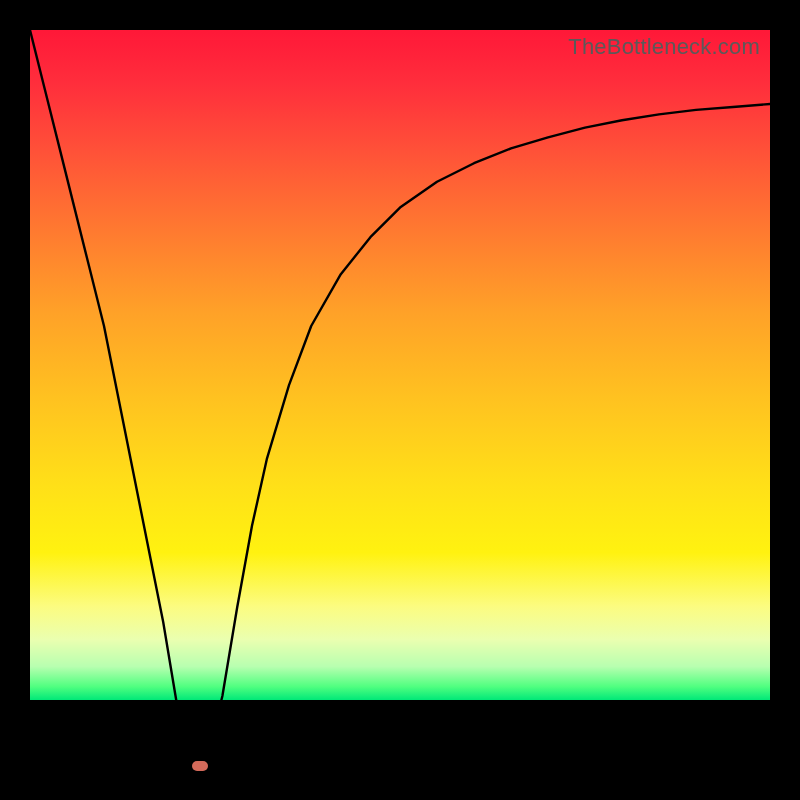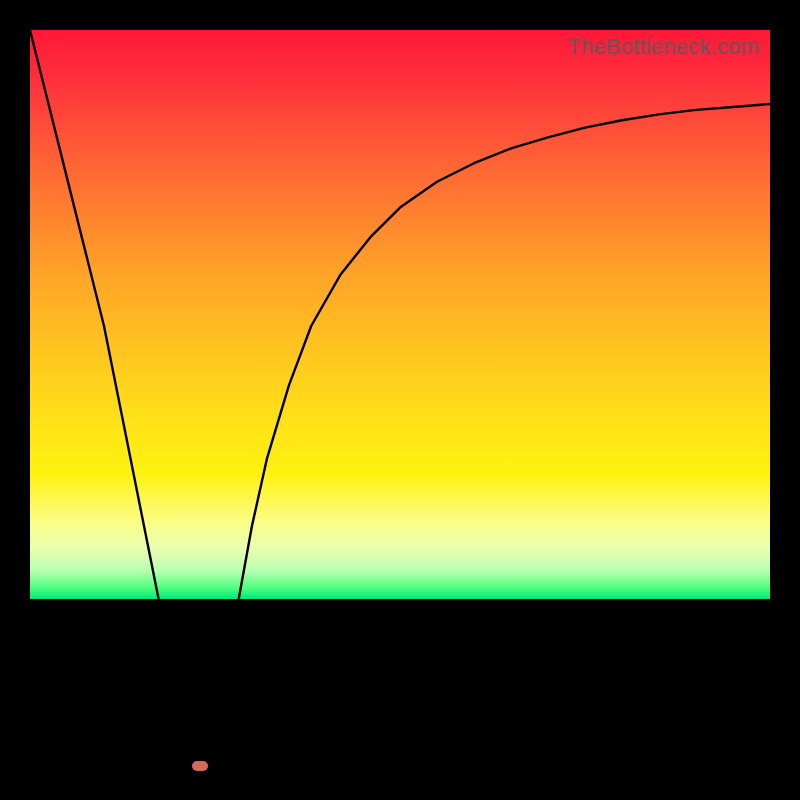--- a/index.html
+++ b/index.html
@@ -9,21 +9,21 @@
     height: 800px;
     background: #000;
     overflow: hidden;
     font-family: Arial, Helvetica, sans-serif;
   }
   .frame {
     position: absolute;
     left: 30px;
     top: 30px;
     width: 740px;
-    height: 569px;
+    height: 670px;
     background: linear-gradient(to bottom,
       #ff1838 0%,
       #ff2e3c 8%,
       #ff5138 18%,
       #ff7a30 30%,
       #ffa128 42%,
       #ffc220 55%,
       #ffe018 68%,
       #fff210 78%,
       #fcfc80 86%,

